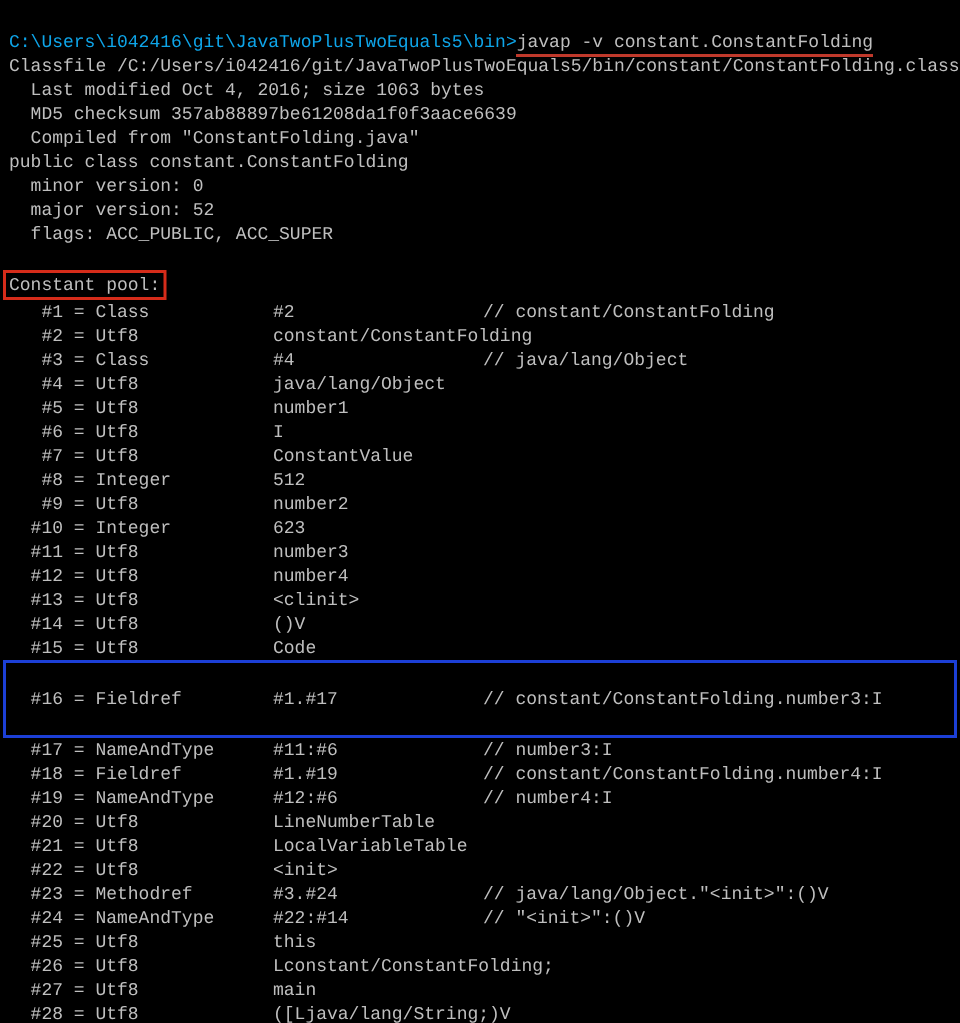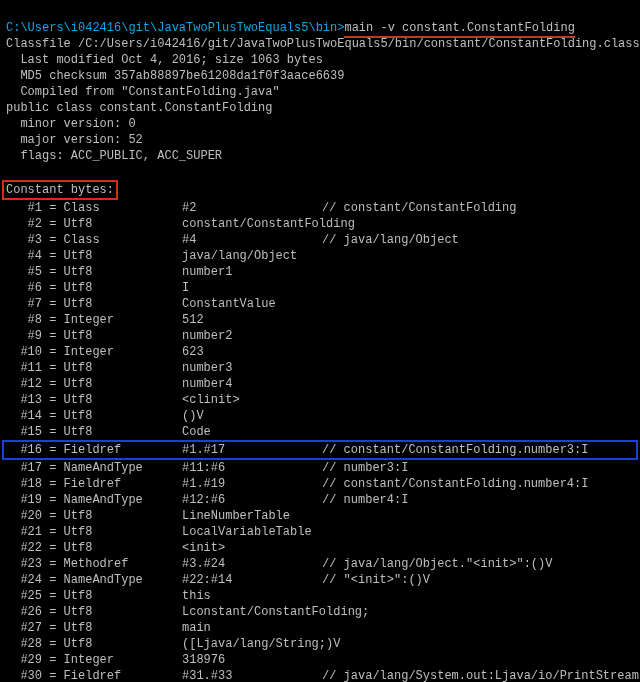--- a/index.html
+++ b/index.html
@@ -1,28 +1,28 @@
 <!DOCTYPE html>
 <html><head>
 <meta charset="utf-8">
 <style>
   html,body{margin:0;padding:0;background:#000;color:#bfbfbf;font-family:"Consolas","Courier New",monospace;font-size:12px;line-height:16px;width:640px;overflow:hidden}
   .screen{padding:4px 6px;white-space:pre;position:relative}
   .cmd-prompt{color:#0ea5e9}
   .cmd-input{color:#bfbfbf;border-bottom:2px solid #c0392b;padding-bottom:1px}
   .hdr{display:block}
   .red-box{border:2px solid #d62c1a;display:inline-block;padding:0 2px;margin-left:-4px}
-  .blue-box{border:2px solid #1c3fd6;display:block;padding:0 2px;margin:0 -4px}
+  .blue-box{border:2px solid #1c3fd6;display:block;padding:16px 2px;margin:0 -4px}
   .row{display:flex}
   .col-idx{width:176px;flex-shrink:0}
   .col-val{width:140px;flex-shrink:0}
   .col-cmt{flex:1}
 </style>
 </head>
 <body>
 
 <div class="screen">
-<span class="cmd-prompt">C:\Users\i042416\git\JavaTwoPlusTwoEquals5\bin&gt;</span><span class="cmd-input">main -v constant.ConstantFolding</span>
+<span class="cmd-prompt">C:\Users\i042416\git\JavaTwoPlusTwoEquals5\bin&gt;</span><span class="cmd-input">javap -v constant.ConstantFolding</span>
 <div id="header-lines"><span class="hdr">Classfile /C:/Users/i042416/git/JavaTwoPlusTwoEquals5/bin/constant/ConstantFolding.class</span><span class="hdr">  Last modified Oct 4, 2016; size 1063 bytes</span><span class="hdr">  MD5 checksum 357ab88897be61208da1f0f3aace6639</span><span class="hdr">  Compiled from "ConstantFolding.java"</span><span class="hdr">public class constant.ConstantFolding</span><span class="hdr">  minor version: 0</span><span class="hdr">  major version: 52</span><span class="hdr">  flags: ACC_PUBLIC, ACC_SUPER</span></div>
-<span class="red-box">Constant bytes:</span>
+<span class="red-box">Constant pool:</span>
 <div id="pool-lines"><div class="row"><span class="col-idx">   #1 = Class</span><span class="col-val">#2</span><span class="col-cmt">// constant/ConstantFolding</span></div><div class="row"><span class="col-idx">   #2 = Utf8</span><span class="col-val">constant/ConstantFolding</span><span class="col-cmt"></span></div><div class="row"><span class="col-idx">   #3 = Class</span><span class="col-val">#4</span><span class="col-cmt">// java/lang/Object</span></div><div class="row"><span class="col-idx">   #4 = Utf8</span><span class="col-val">java/lang/Object</span><span class="col-cmt"></span></div><div class="row"><span class="col-idx">   #5 = Utf8</span><span class="col-val">number1</span><span class="col-cmt"></span></div><div class="row"><span class="col-idx">   #6 = Utf8</span><span class="col-val">I</span><span class="col-cmt"></span></div><div class="row"><span class="col-idx">   #7 = Utf8</span><span class="col-val">ConstantValue</span><span class="col-cmt"></span></div><div class="row"><span class="col-idx">   #8 = Integer</span><span class="col-val">512</span><span class="col-cmt"></span></div><div class="row"><span class="col-idx">   #9 = Utf8</span><span class="col-val">number2</span><span class="col-cmt"></span></div><div class="row"><span class="col-idx">  #10 = Integer</span><span class="col-val">623</span><span class="col-cmt"></span></div><div class="row"><span class="col-idx">  #11 = Utf8</span><span class="col-val">number3</span><span class="col-cmt"></span></div><div class="row"><span class="col-idx">  #12 = Utf8</span><span class="col-val">number4</span><span class="col-cmt"></span></div><div class="row"><span class="col-idx">  #13 = Utf8</span><span class="col-val">&lt;clinit&gt;</span><span class="col-cmt"></span></div><div class="row"><span class="col-idx">  #14 = Utf8</span><span class="col-val">()V</span><span class="col-cmt"></span></div><div class="row"><span class="col-idx">  #15 = Utf8</span><span class="col-val">Code</span><span class="col-cmt"></span></div><div class="row blue-box"><span class="col-idx">  #16 = Fieldref</span><span class="col-val">#1.#17</span><span class="col-cmt">// constant/ConstantFolding.number3:I</span></div><div class="row"><span class="col-idx">  #17 = NameAndType</span><span class="col-val">#11:#6</span><span class="col-cmt">// number3:I</span></div><div class="row"><span class="col-idx">  #18 = Fieldref</span><span class="col-val">#1.#19</span><span class="col-cmt">// constant/ConstantFolding.number4:I</span></div><div class="row"><span class="col-idx">  #19 = NameAndType</span><span class="col-val">#12:#6</span><span class="col-cmt">// number4:I</span></div><div class="row"><span class="col-idx">  #20 = Utf8</span><span class="col-val">LineNumberTable</span><span class="col-cmt"></span></div><div class="row"><span class="col-idx">  #21 = Utf8</span><span class="col-val">LocalVariableTable</span><span class="col-cmt"></span></div><div class="row"><span class="col-idx">  #22 = Utf8</span><span class="col-val">&lt;init&gt;</span><span class="col-cmt"></span></div><div class="row"><span class="col-idx">  #23 = Methodref</span><span class="col-val">#3.#24</span><span class="col-cmt">// java/lang/Object."&lt;init&gt;":()V</span></div><div class="row"><span class="col-idx">  #24 = NameAndType</span><span class="col-val">#22:#14</span><span class="col-cmt">// "&lt;init&gt;":()V</span></div><div class="row"><span class="col-idx">  #25 = Utf8</span><span class="col-val">this</span><span class="col-cmt"></span></div><div class="row"><span class="col-idx">  #26 = Utf8</span><span class="col-val">Lconstant/ConstantFolding;</span><span class="col-cmt"></span></div><div class="row"><span class="col-idx">  #27 = Utf8</span><span class="col-val">main</span><span class="col-cmt"></span></div><div class="row"><span class="col-idx">  #28 = Utf8</span><span class="col-val">([Ljava/lang/String;)V</span><span class="col-cmt"></span></div><div class="row"><span class="col-idx">  #29 = Integer</span><span class="col-val">318976</span><span class="col-cmt"></span></div><div class="row"><span class="col-idx">  #30 = Fieldref</span><span class="col-val">#31.#33</span><span class="col-cmt">// java/lang/System.out:Ljava/io/PrintStream;</span></div></div>
 
 </div>
 
 </body></html>

